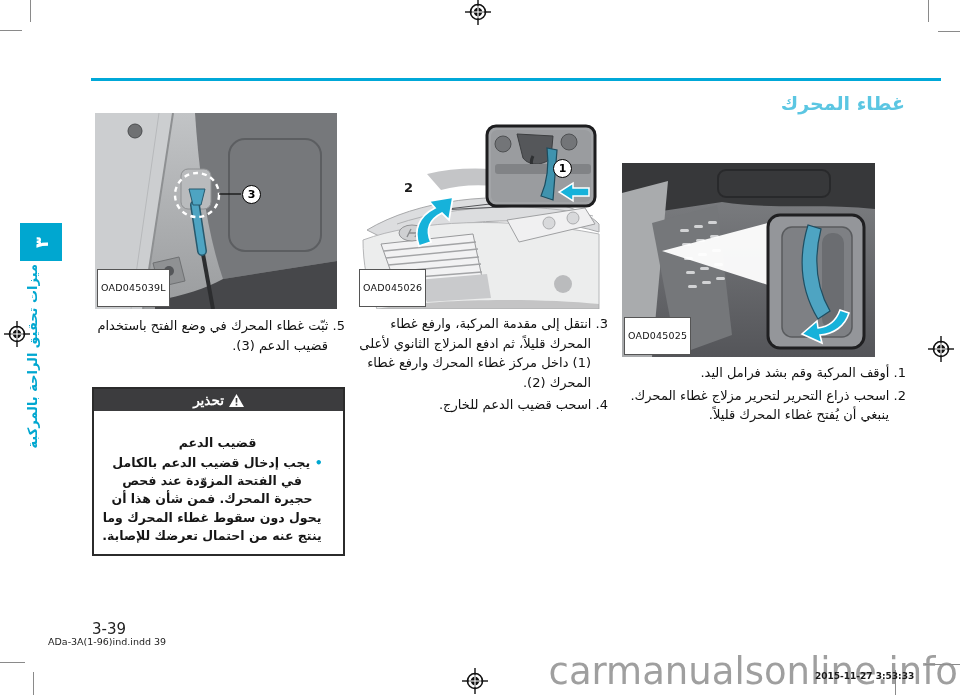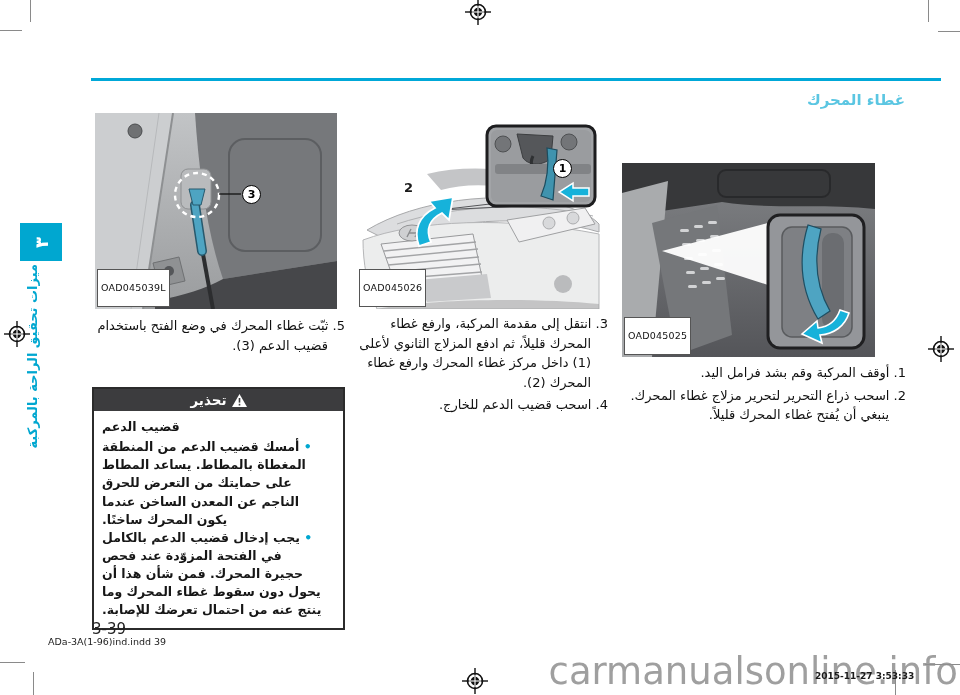--- a/index.html
+++ b/index.html
@@ -13,40 +13,40 @@
   
   .chapter-tab{position:absolute;left:20px;top:223px;width:42px;height:38px;background:#00a7d0;
                display:flex;align-items:center;justify-content:center;}
   .chapter-tab span{display:block;transform:rotate(-90deg);color:#fff;font-size:18px;font-weight:bold;}
   .sidebar-title{position:absolute;left:-58px;top:345px;width:182px;height:20px;line-height:20px;
                  text-align:center;transform:rotate(-90deg);color:#00a7d0;font-size:13px;font-weight:bold;
                  direction:rtl;white-space:nowrap;}
   
   .h-wrap{position:absolute;left:600px;top:88px;width:305px;text-align:right;direction:rtl;}
   .h1{font-size:21px;font-weight:bold;color:#00a4d4;line-height:1.25;}
-  .h2{font-size:15px;font-weight:bold;color:#5bc6e2;line-height:1.3;margin-top:3px;}
+  .h2{font-size:19px;font-weight:bold;color:#5bc6e2;line-height:1.3;margin-top:3px;}
   .h3{font-size:14px;font-weight:bold;font-style:italic;color:#000;margin-top:4px;}
   
   .fig{position:absolute;}
   .fig svg{display:block;}
   .fig-label{position:absolute;left:2px;bottom:2px;background:#fff;border:1px solid #555;
              font-size:9.5px;line-height:12px;padding:12px 3px;color:#111;letter-spacing:0.2px;}
   .co-circle{position:absolute;width:17px;height:17px;border:1.6px solid #000;border-radius:50%;
              background:#fff;font-size:11px;font-weight:bold;display:flex;align-items:center;
              justify-content:center;color:#000;}
   .co-num{position:absolute;font-size:13px;font-weight:bold;color:#1a1a1a;
           text-shadow:0 0 2px #fff,0 0 2px #fff;}
   
   .steps{position:absolute;direction:rtl;text-align:right;font-size:13px;line-height:1.5;color:#101010;}
   .step{padding-right:17px;text-indent:-17px;margin:0 0 3px 2px;}
   
   .warn{position:absolute;left:92px;top:387px;width:253px;border:2px solid #2b2b2b;background:#fff;box-sizing:border-box;}
   .warn-head{background:#3c3c3e;color:#fff;height:22px;display:flex;align-items:center;justify-content:center;
-             gap:5px;font-size:13.5px;font-weight:bold;direction:rtl;}
-  .warn-body{direction:rtl;text-align:left;padding:7px 10px 9px 8px;font-size:12.5px;font-weight:bold;
+             gap:5px;font-size:13.5px;font-weight:bold;direction:rtl;font-family:Liberation Serif, serif;}
+  .warn-body{direction:rtl;text-align:center;padding:23px 10px 9px 8px;font-size:12.5px;font-weight:bold;
              line-height:1.45;color:#161616;}
   .warn-subject{margin-bottom:2px;}
   .warn-bullet{padding-right:11px;text-indent:-11px;margin:0;}
   .blt{color:#00a7d0;}
   
   .page-num{position:absolute;left:92px;top:620px;font-size:15px;color:#222;}
   .footer-file{position:absolute;left:48px;top:636px;font-size:9.5px;color:#222;z-index:3;}
   .footer-time{position:absolute;left:815px;top:671px;font-size:9px;color:#1a1a1a;z-index:6;font-weight:bold;}
   .watermark{position:absolute;right:2px;top:650px;font-size:37px;color:#8f8f8f;opacity:0.85;z-index:5;
              letter-spacing:0px;}
@@ -241,21 +241,20 @@
     <div class="warn-head">
       <svg width="15" height="13" viewBox="0 0 15 13">
         <polygon points="7.5,0 15,13 0,13" fill="#ffffff"></polygon>
         <rect x="6.7" y="4" width="1.6" height="4.6" fill="#3c3c3e"></rect>
         <rect x="6.7" y="9.8" width="1.6" height="1.7" fill="#3c3c3e"></rect>
       </svg>
       <span>تحذير</span>
     </div>
     <div class="warn-body">
       <div class="warn-subject">قضيب الدعم</div>
-      <p class="warn-bullet"><span class="blt">•</span> <span>أمسك قضيب الدعم من المنطقة المغطاة بالمطاط. يساعد المطاط على حمايتك من التعرض للحرق الناجم عن المعدن الساخن عندما يكون المحرك ساخنًا.</span></p>
       <p class="warn-bullet"><span class="blt">•</span> <span>يجب إدخال قضيب الدعم بالكامل في الفتحة المزوّدة عند فحص حجيرة المحرك. فمن شأن هذا أن يحول دون سقوط غطاء المحرك وما ينتج عنه من احتمال تعرضك للإصابة.</span></p>
     </div>
   </div>
 
   <div class="page-num">3-39</div>
   <div class="footer-file">ADa-3A(1-96)ind.indd   39</div>
   <div class="watermark">carmanualsonline.info</div>
   <div class="footer-time">2015-11-27   3:53:33</div>
 
 </div>

